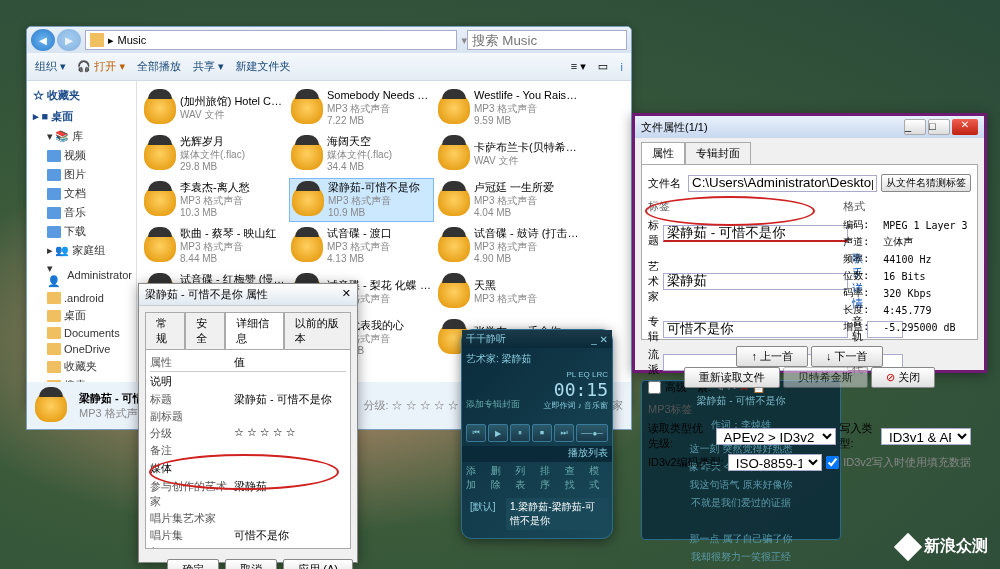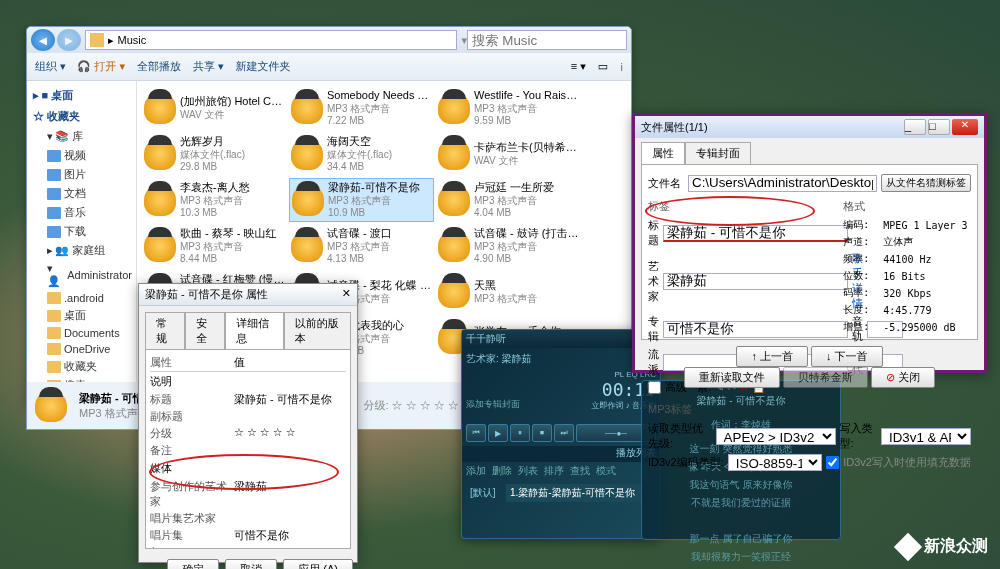--- a/index.html
+++ b/index.html
@@ -41,21 +41,21 @@
 .tab-body { background: #fff; margin: 0 6px 6px; border: 1px solid #aaa; height: 200px; overflow: auto; padding: 4px; }
 .prop-row { display: flex; padding: 1px 0; font-size: 11px; }
 .prop-k { width: 84px; color: #555; }
 .prop-v { flex: 1; color: #000; }
 .prop-head { color: #000; font-weight: normal; padding: 2px 0; }
 .red-ellipse { position: absolute; border: 2px solid #d02020; border-radius: 50%; pointer-events: none; }
 .btn-row { padding: 4px; display: flex; justify-content: flex-end; gap: 6px; }
 .win-btn { padding: 2px 14px; border: 1px solid #888; background: linear-gradient(#fff, #e0e0e0); cursor: pointer; font-size: 11px; border-radius: 2px; }
 
 
-.player { position: absolute; left: 461px; top: 329px; width: 200px; height: 210px; background: linear-gradient(135deg, #0a2a3a, #1a4a5a); border: 1px solid #2a6a8a; border-radius: 4px; color: #88ccdd; font-size: 10px; box-shadow: 0 2px 12px rgba(0,0,0,0.5); }
+.player { position: absolute; left: 461px; top: 329px; width: 152px; height: 210px; background: linear-gradient(135deg, #0a2a3a, #1a4a5a); border: 1px solid #2a6a8a; border-radius: 11px; color: #88ccdd; font-size: 10px; box-shadow: 0 2px 12px rgba(0,0,0,0.5); }
 .player-title { height: 18px; display: flex; justify-content: space-between; align-items: center; padding: 0 4px; background: linear-gradient(#1a3a4a, #0a2a3a); }
 .player-top { height: 72px; padding: 4px; }
 .player-meta { font-size: 10px; margin-bottom: 4px; }
 .player-time { font-size: 18px; color: #aaddee; text-align: right; font-family: monospace; }
 .player-ctrl { display: flex; gap: 2px; padding: 4px; }
 .pctrl { width: 20px; height: 18px; background: linear-gradient(#2a5a6a, #1a3a4a); border: 1px solid #3a7a9a; border-radius: 2px; display: flex; align-items: center; justify-content: center; font-size: 8px; cursor: pointer; }
 .playlist-head { height: 16px; background: #0a2a3a; padding: 0 4px; font-size: 10px; text-align: right; }
 .playlist-tabs { display: flex; gap: 6px; padding: 2px 4px; font-size: 10px; color: #6aa; }
 .playlist-body { padding: 4px; }
 .pl-item { padding: 2px 4px; font-size: 10px; cursor: pointer; }
@@ -111,22 +111,22 @@
     <span class="tool-item">全部播放</span>
     <span class="tool-item">共享 ▾</span>
     <span class="tool-item">新建文件夹</span>
     <span style="flex:1"></span>
     <span>≡ ▾</span>
     <span>▭</span>
     <span style="color:#3080d0">ℹ</span>
   </div>
   <div class="exp-body">
     <div class="sidebar">
+      <div class="side-head">☆ <span>收藏夹</span></div>
       <div class="side-head">▸ ■ <span>桌面</span></div>
-      <div class="side-head">☆ <span>收藏夹</span></div>
       <div class="side-item">▾ 📚 <span>库</span></div>
       <div id="lib-items">
           <div class="side-item"><span class="side-ico b"></span>视频</div>
           <div class="side-item"><span class="side-ico b"></span>图片</div>
           <div class="side-item"><span class="side-ico b"></span>文档</div>
           <div class="side-item"><span class="side-ico b"></span>音乐</div>
           <div class="side-item"><span class="side-ico b"></span>下载</div>
         </div>
       <div class="side-item">▸ 👥 <span>家庭组</span></div>
       <div class="side-item">▾ 👤 <span>Administrator</span></div>

